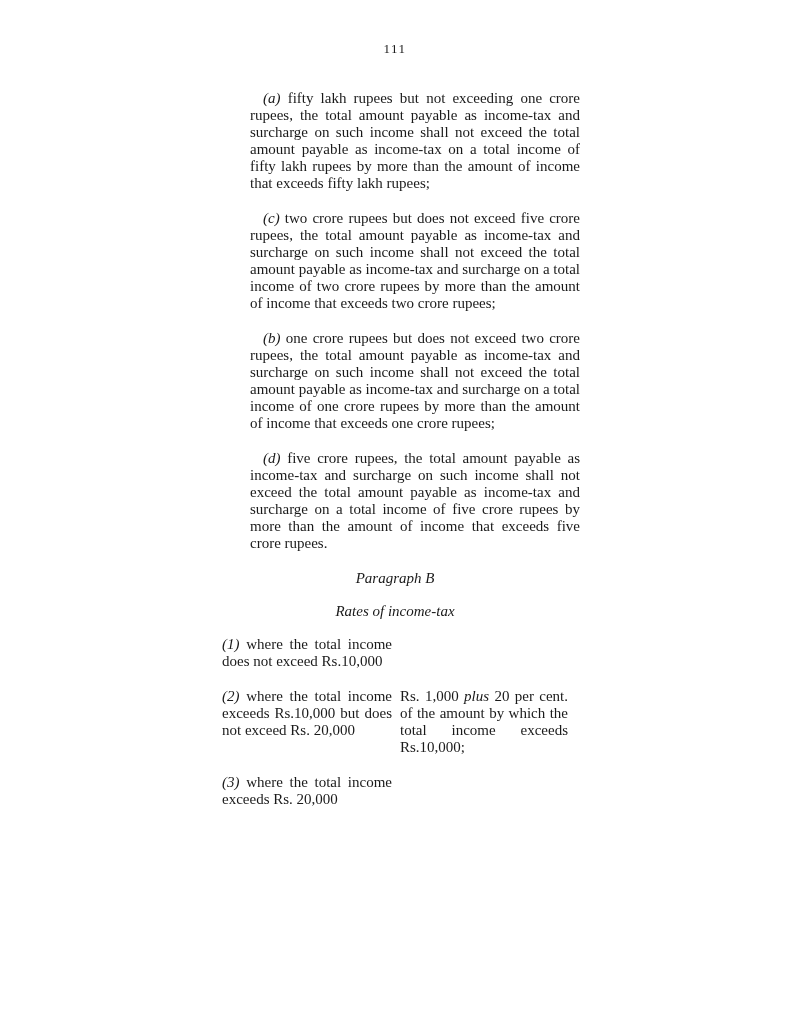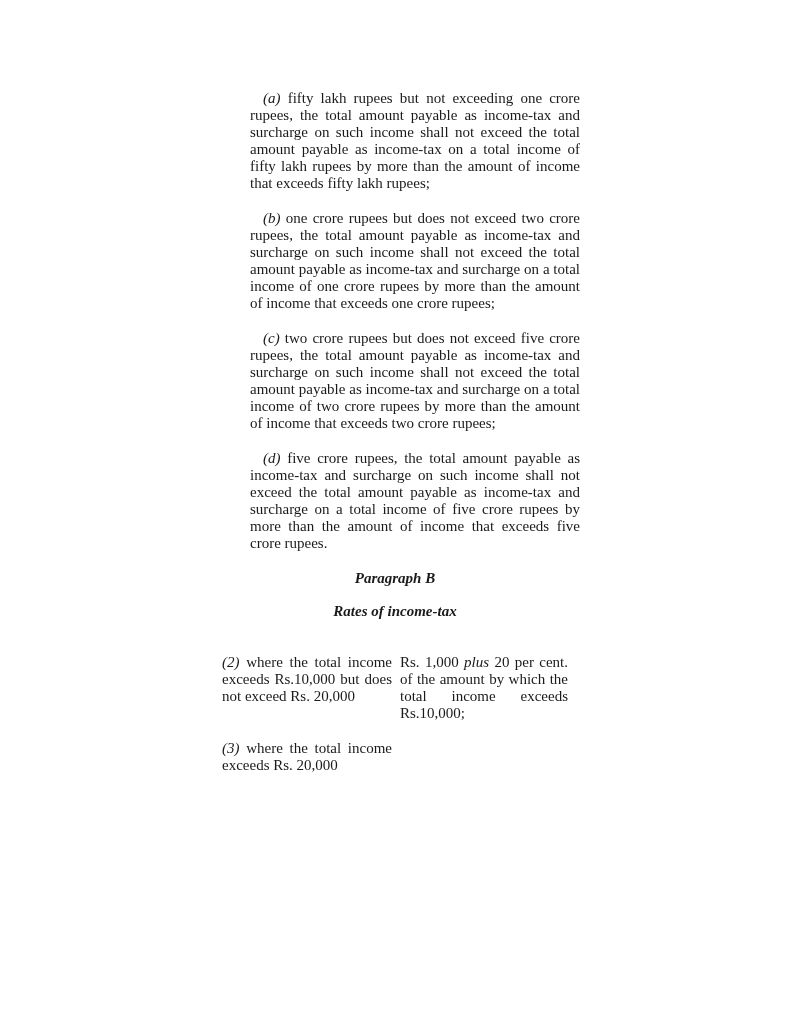--- a/index.html
+++ b/index.html
@@ -35,21 +35,21 @@
     width: 330px;
     text-align: justify;
     text-indent: 13px;
   }
   .marker { font-style: italic; }
   .center-heading {
     margin: 0 0 16px 0;
     width: 346px;
     text-align: center;
     font-style: italic;
-    font-weight: bold;
+    font-weight: normal;
     font-size: 15px;
     line-height: 17px;
   }
   .intro {
     margin: 0 0 16px 28px;
     width: 330px;
     text-indent: 9px;
   }
   .rates-table { width: 346px; }
   .rate-row {
@@ -59,39 +59,41 @@
   }
   .rate-row:last-child { margin-bottom: 0; }
   .col-left  { width: 170px; text-align: justify; }
   .col-right { width: 168px; text-align: justify; }
 </style>
 </head>
 <body>
 
 <div class="page">
 
+  <div class="page-number">111</div>
 
   <div class="content">
 
     <p class="para"><i class="marker">(a)</i><span> fifty lakh rupees but not exceeding one crore rupees, the total amount payable as income-tax and surcharge on such income shall not exceed the total amount payable as income-tax on a total income of fifty lakh rupees by more than the amount of income that exceeds fifty lakh rupees;</span></p>
 
+    <p class="para"><i class="marker">(c)</i><span> two crore rupees but does not exceed five crore rupees, the total amount payable as income-tax and surcharge on such income shall not exceed the total amount payable as income-tax and surcharge on a total income of two crore rupees by more than the amount of income that exceeds two crore rupees;</span></p>
+
     <p class="para"><i class="marker">(b)</i><span> one crore rupees but does not exceed two crore rupees, the total amount payable as income-tax and surcharge on such income shall not exceed the total amount payable as income-tax and surcharge on a total income of one crore rupees by more than the amount of income that exceeds one crore rupees;</span></p>
-
-    <p class="para"><i class="marker">(c)</i><span> two crore rupees but does not exceed five crore rupees, the total amount payable as income-tax and surcharge on such income shall not exceed the total amount payable as income-tax and surcharge on a total income of two crore rupees by more than the amount of income that exceeds two crore rupees;</span></p>
 
     <p class="para"><i class="marker">(d)</i><span> five crore rupees, the total amount payable as income-tax and surcharge on such income shall not exceed the total amount payable as income-tax and surcharge on a total income of five crore rupees by more than the amount of income that exceeds five crore rupees.</span></p>
 
     <h3 class="center-heading">Paragraph B</h3>
 
 
     <h4 class="center-heading">Rates of income-tax</h4>
 
     <div class="rates-table">
 
       <div class="rate-row">
+        <div class="col-left"><i class="marker">(1)</i><span> where the total income does not exceed Rs.10,000</span></div>
       </div>
 
       <div class="rate-row">
         <div class="col-left"><i class="marker">(2)</i><span> where the total income exceeds Rs.10,000 but does not exceed Rs. 20,000</span></div>
         <div class="col-right"><span>Rs. 1,000 </span><i>plus</i><span> 20 per cent. of the amount by which the total income exceeds Rs.10,000;</span></div>
       </div>
 
       <div class="rate-row">
         <div class="col-left"><i class="marker">(3)</i><span> where the total income exceeds Rs. 20,000</span></div>
       </div>

